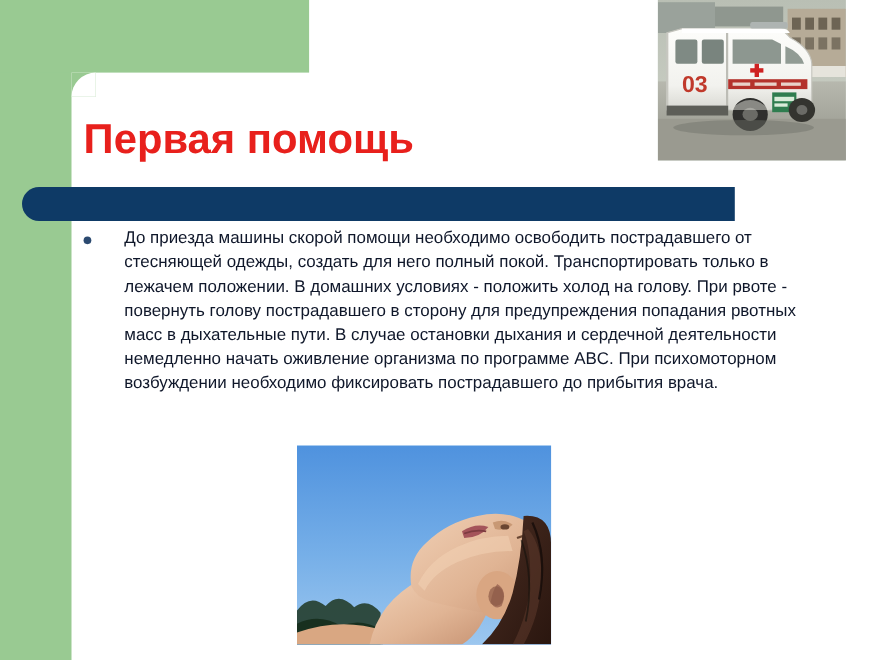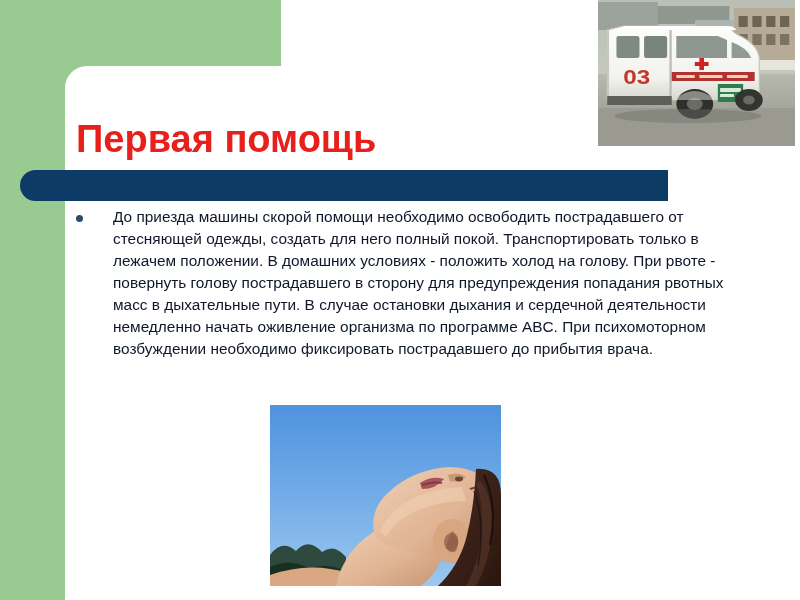--- a/index.html
+++ b/index.html
@@ -52,21 +52,21 @@
     width: 22px;
     height: 22px;
     background: #ffffff;
     border-top-left-radius: 22px;
   }
 
   
   .slide-title {
     position: absolute;
     left: 76px;
-    top: 120px;
+    top: 108px;
     font-size: 38px;
     font-weight: bold;
     color: #E8201C;
     letter-spacing: 0px;
     white-space: nowrap;
     line-height: 1.05;
   }
 
   
   .title-rule {
@@ -104,21 +104,21 @@
     line-height: 1.43;
     color: #0f172a;
     text-align: left;
   }
 
   
   .ambulance-photo {
     position: absolute;
     left: 598px;
     top: 0px;
-    width: 197px;
+    width: 171px;
     height: 146px;
     overflow: hidden;
     background: #c9cfc8;
   }
   .amb-svg { display: block; width: 100%; height: 100%; }
 
   
   .person-photo {
     position: absolute;
     left: 270px;

